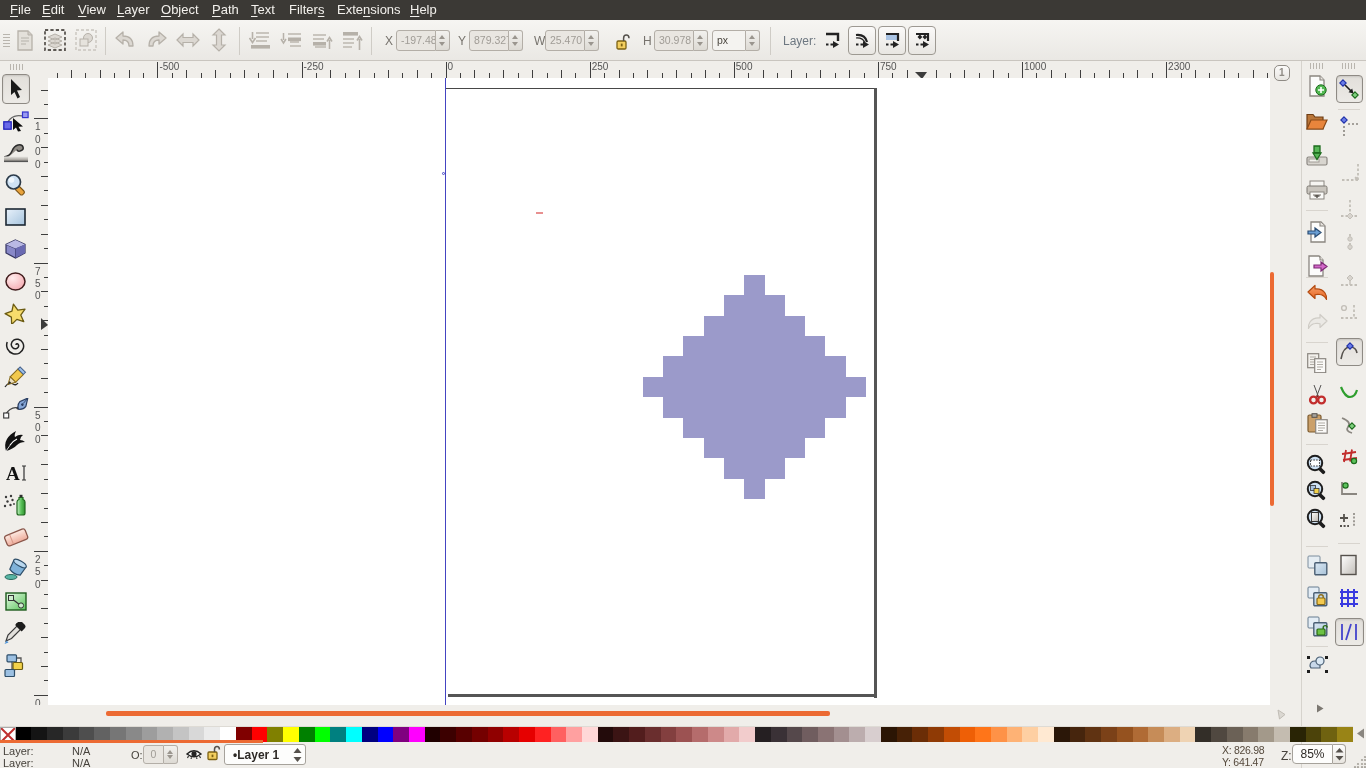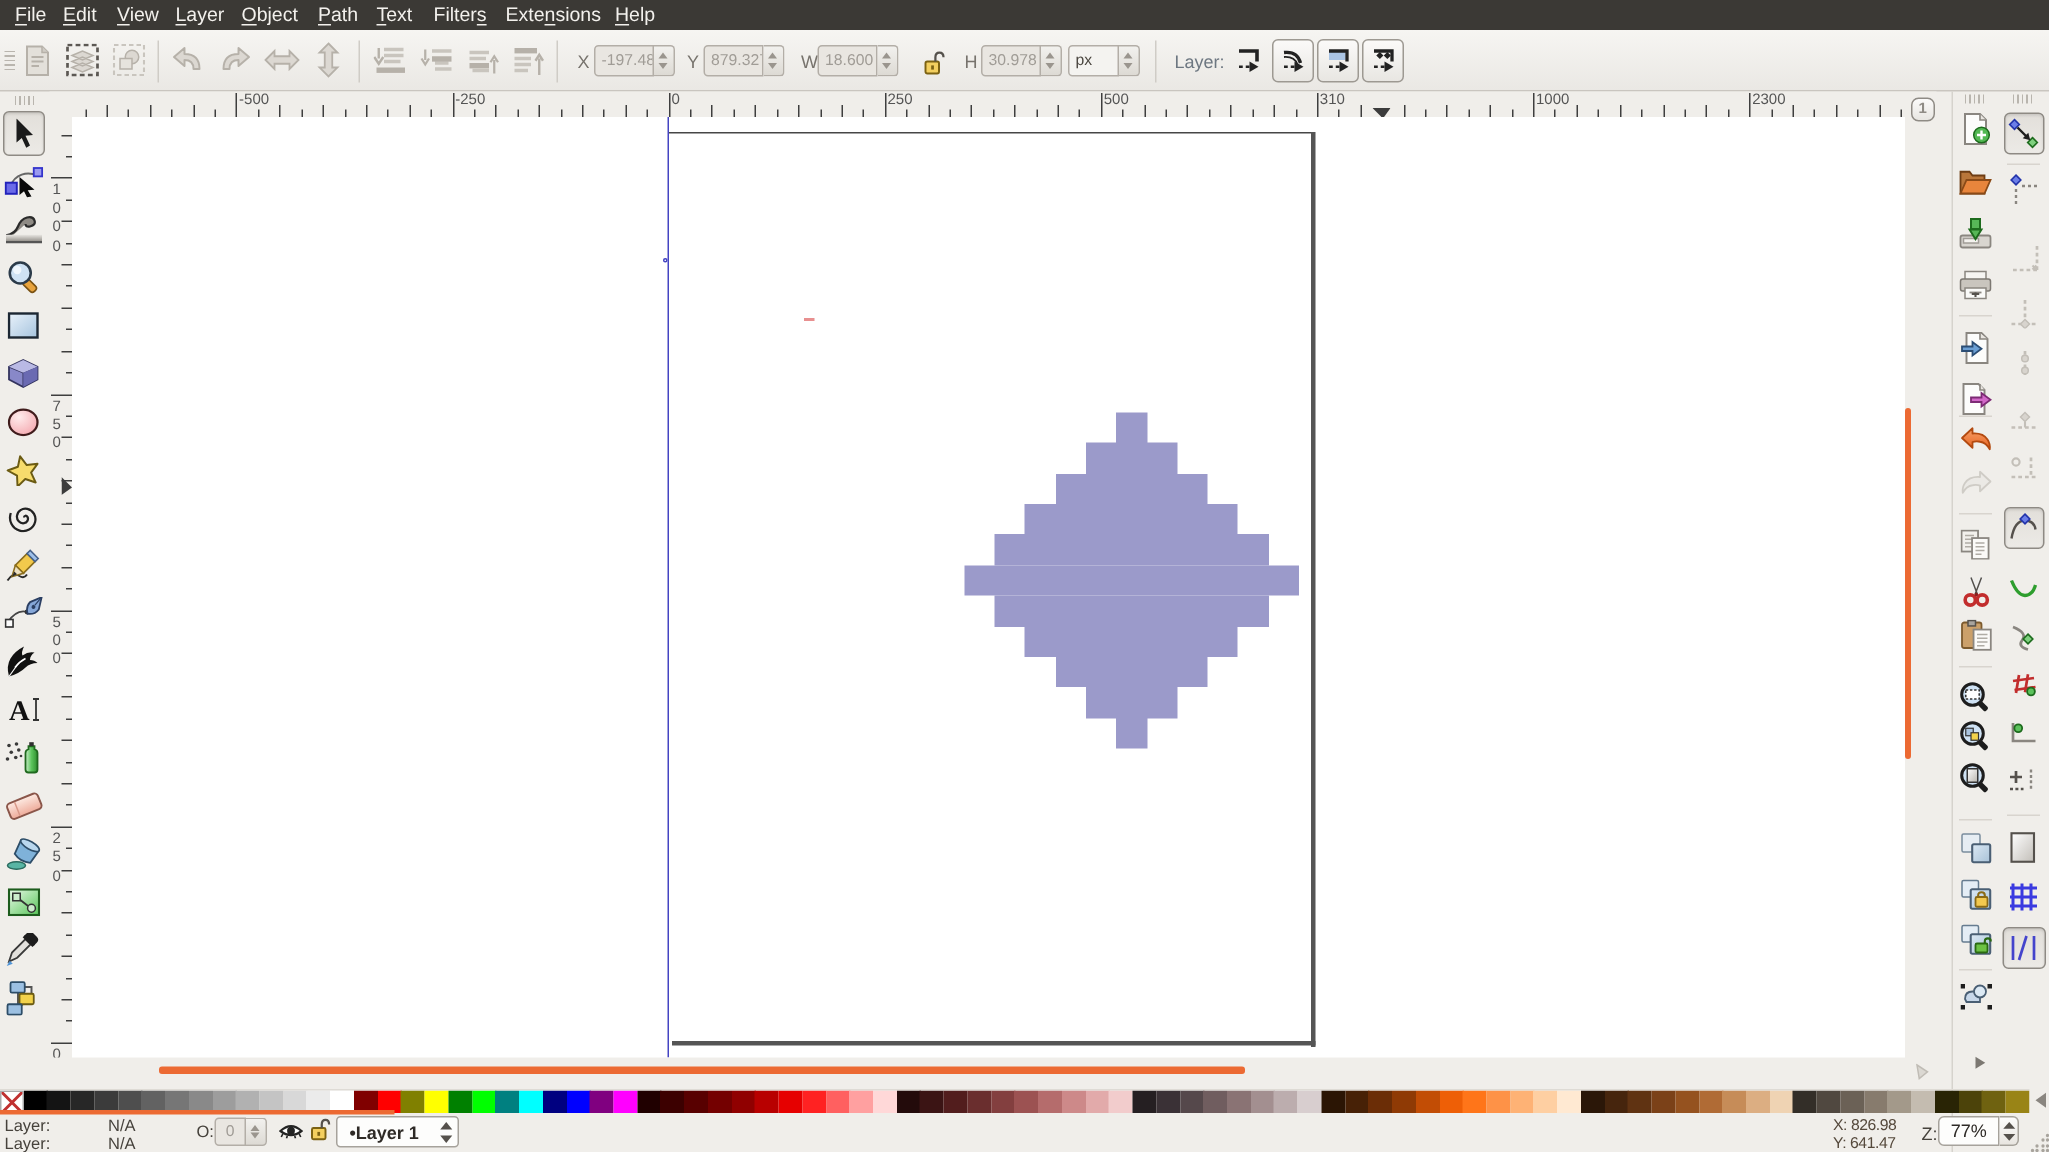--- a/index.html
+++ b/index.html
@@ -52,21 +52,21 @@
     <div class="tsep" style="left:239px"></div>
     <div class="tsep" style="left:371px"></div>
     <div class="tsep" style="left:770px"></div>
     <span class="lbl" style="left:385px;top:34px">X</span>
     <div class="entry" style="left:396px;top:30px;width:40px">-197.485</div>
     <div class="spin" style="left:436px;top:30px"></div>
     <span class="lbl" style="left:458px;top:34px">Y</span>
     <div class="entry" style="left:469px;top:30px;width:40px">879.327</div>
     <div class="spin" style="left:509px;top:30px"></div>
     <span class="lbl" style="left:534px;top:34px">W</span>
-    <div class="entry" style="left:545px;top:30px;width:40px">18.600</div>
+    <div class="entry" style="left:545px;top:30px;width:40px">25.470</div>
     <div class="spin" style="left:585px;top:30px"></div>
     <svg class="abs" style="left:615px;top:33px" width="16" height="17" viewBox="0 0 16 17">
       <rect x="2" y="8" width="9" height="8" rx="1.2" fill="#f3cf5f" stroke="#7c6213" stroke-width="1.3"></rect>
       <path d="M8.6 8 V5.2 Q8.6 2 11.3 2 Q14 2 14 5.2" fill="none" stroke="#55514c" stroke-width="1.5"></path>
       <rect x="5.8" y="10.6" width="1.8" height="2.8" fill="#7c6213"></rect>
     </svg>
     <span class="lbl" style="left:643px;top:34px">H</span>
     <div class="entry" style="left:654px;top:30px;width:40px">30.978</div>
     <div class="spin" style="left:694px;top:30px"></div>
     <div class="entry" style="left:712px;top:30px;width:34px;background:#f4f3f0;color:#4a463f">px</div>
@@ -133,21 +133,21 @@
       <div class="tickv" style="left:700.2px;top:12px;height:5px"></div>
       <div class="tickv" style="left:714.6px;top:9px;height:8px"></div>
       <div class="tickv" style="left:729.0px;top:12px;height:5px"></div>
       <div class="tickv" style="left:743.4px;top:9px;height:8px"></div>
       <div class="tickv" style="left:757.9px;top:12px;height:5px"></div>
       <div class="tickv" style="left:772.3px;top:9px;height:8px"></div>
       <div class="tickv" style="left:786.7px;top:12px;height:5px"></div>
       <div class="tickv" style="left:801.1px;top:9px;height:8px"></div>
       <div class="tickv" style="left:815.5px;top:12px;height:5px"></div>
       <div class="tickv" style="left:829.9px;top:1px;height:16px"></div>
-      <span class="ruler-lbl" style="left:831.9px;top:0px">310</span>
+      <span class="ruler-lbl" style="left:831.9px;top:0px">750</span>
       <div class="tickv" style="left:844.3px;top:12px;height:5px"></div>
       <div class="tickv" style="left:858.7px;top:9px;height:8px"></div>
       <div class="tickv" style="left:873.1px;top:12px;height:5px"></div>
       <div class="tickv" style="left:887.5px;top:9px;height:8px"></div>
       <div class="tickv" style="left:902.0px;top:12px;height:5px"></div>
       <div class="tickv" style="left:916.4px;top:9px;height:8px"></div>
       <div class="tickv" style="left:930.8px;top:12px;height:5px"></div>
       <div class="tickv" style="left:945.2px;top:9px;height:8px"></div>
       <div class="tickv" style="left:959.6px;top:12px;height:5px"></div>
       <div class="tickv" style="left:974.0px;top:1px;height:16px"></div>
@@ -858,21 +858,21 @@
     </svg>
     <div class="abs" style="left:224px;top:744px;width:82px;height:21px;background:#fdfdfc;border:1px solid #a6a29b;border-radius:3px"></div>
     <span class="abs" style="left:233px;top:748px;font-size:12px;font-weight:bold;color:#2e2a26">•Layer&nbsp;1</span>
     <svg class="abs" style="left:293px;top:748px" width="9" height="14" viewBox="0 0 9 14">
       <path d="M4.5 0 L8.5 5 L0.5 5 Z" fill="#55514c"></path>
       <path d="M4.5 14 L8.5 9 L0.5 9 Z" fill="#55514c"></path>
     </svg>
     <span class="abs" style="left:1222px;top:744px;font-size:10.5px;color:#55493c;letter-spacing:-0.3px">X:&nbsp;826.98</span>
     <span class="abs" style="left:1222px;top:756px;font-size:10.5px;color:#55493c;letter-spacing:-0.3px">Y:&nbsp;641.47</span>
     <span class="abs" style="left:1281px;top:749px;font-size:12px;color:#46423c">Z:</span>
-    <div class="abs" style="left:1292px;top:744px;width:41px;height:20px;background:#fdfdfc;border:1px solid #a6a29b;border-radius:4px 0 0 4px;font-size:12px;color:#2e2a26;text-align:center;line-height:18px">77%</div>
+    <div class="abs" style="left:1292px;top:744px;width:41px;height:20px;background:#fdfdfc;border:1px solid #a6a29b;border-radius:4px 0 0 4px;font-size:12px;color:#2e2a26;text-align:center;line-height:18px">85%</div>
     <div class="abs" style="left:1333px;top:744px;width:13px;height:20px;background:linear-gradient(#fdfdfc,#e8e5e0);border:1px solid #a6a29b;border-left:none;border-radius:0 4px 4px 0"></div>
     <svg class="abs" style="left:1335px;top:748px" width="9" height="13" viewBox="0 0 9 13">
       <path d="M4.5 0 L8.5 4.5 L0.5 4.5 Z" fill="#55514c"></path>
       <path d="M4.5 12.5 L8.5 8 L0.5 8 Z" fill="#55514c"></path>
     </svg>
     <svg class="abs" style="left:1353px;top:755px" width="13" height="13" viewBox="0 0 13 13">
       <circle cx="12" cy="2" r="1.1" fill="#a8a49d"></circle>
       <circle cx="9" cy="5" r="1.1" fill="#a8a49d"></circle>
       <circle cx="12" cy="5" r="1.1" fill="#a8a49d"></circle>
       <circle cx="5" cy="9" r="1.1" fill="#a8a49d"></circle>

